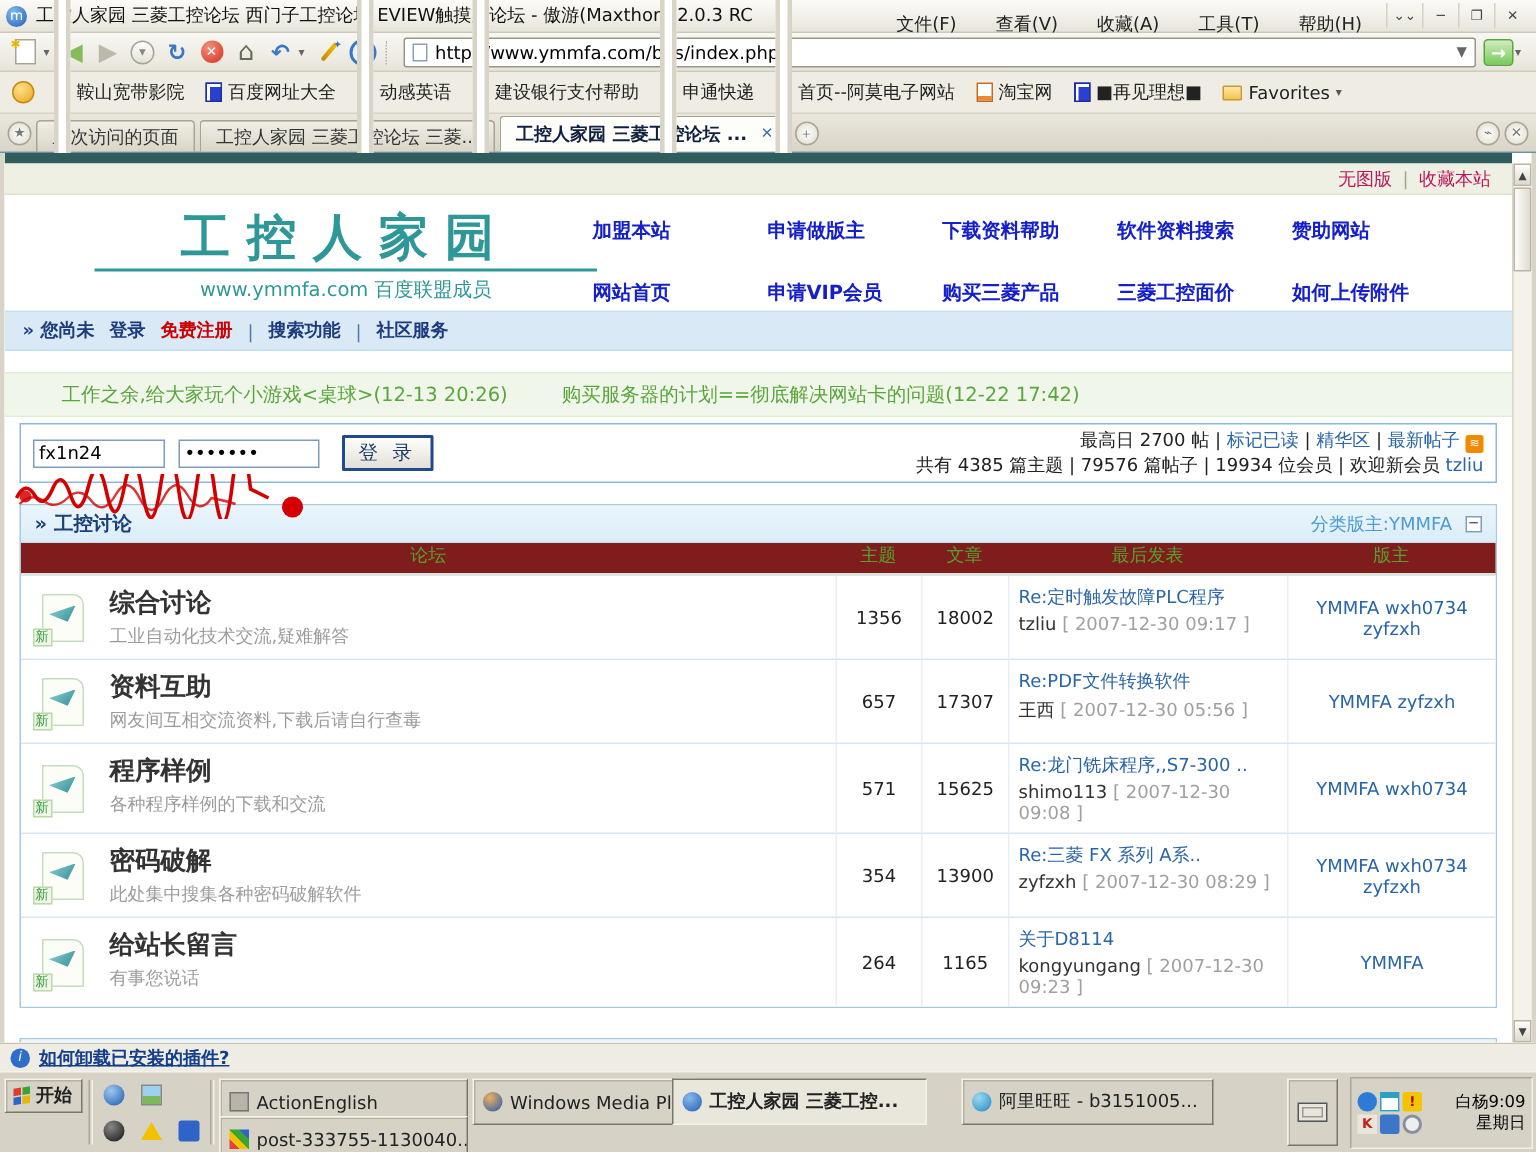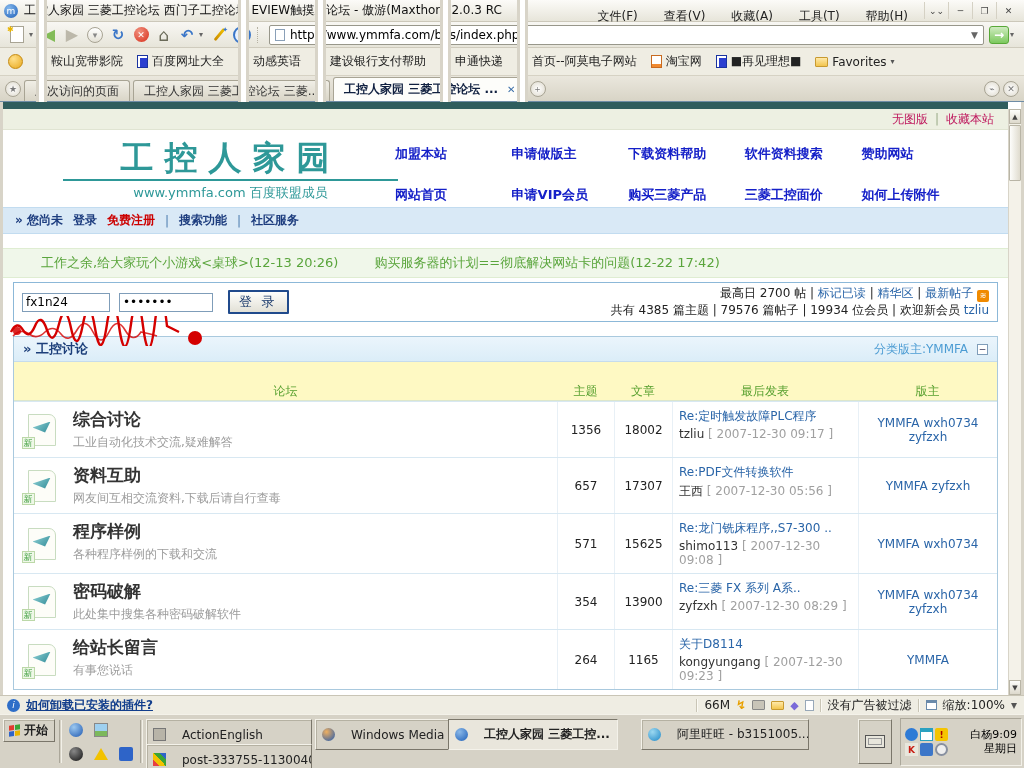--- a/index.html
+++ b/index.html
@@ -113,21 +113,21 @@
   .scribble-svg { position:absolute; left:4px; top:214px; z-index:5; }
 
   .section { margin:14px 10px 0; border:1px solid #A9C9DE; background:#fff; }
   .section.second { margin-top:20px; }
   .sec-head { height:25px; background:linear-gradient(#EBF5FC,#DBEDF8); border-bottom:1px solid #C6DCEC;
     display:flex; align-items:center; padding:0 9px; }
   .sec-title { color:#1C3F7A; font-weight:bold; font-size:13px; }
   .sec-right { margin-left:auto; display:flex; align-items:center; gap:9px; color:#4C9CD3; }
   .collapse-box { width:11px; height:11px; border:1px solid #7F9DB9; background:#fff; color:#335;
     font-size:9px; line-height:8px; text-align:center; }
-  .sec-thead { display:flex; align-items:flex-end; height:39px; background:#fef9c3;
+  .sec-thead { display:flex; align-items:flex-start; height:21px; background:#7f1d1d;
     border-bottom:1px solid #DCE6CC; color:#57A02F; }
   .h-forum { flex:1; text-align:center; }
   .h-topics { width:57px; text-align:center; }
   .h-posts { width:58px; text-align:center; }
   .h-last { width:186px; text-align:center; }
   .h-mods { width:139px; text-align:center; }
   .frow { display:flex; background:#fff; border-top:1px solid #D8E8F2; }
   .frow:first-child { border-top:none; }
   .cell-icon { width:55px; display:flex; align-items:center; justify-content:center; padding:5px 0; }
   .cell-forum { flex:1; padding:6px 4px; }
@@ -187,21 +187,21 @@
   .quick { position:absolute; left:64px; top:3px; width:74px; height:48px; display:grid;
     grid-template-columns:repeat(3,1fr); grid-template-rows:24px 24px; justify-items:center; align-items:center; }
   .qi { width:14px; height:14px; display:flex; align-items:center; justify-content:center; }
   .qi-media-player { border-radius:50%; background:radial-gradient(circle at 35% 30%,#9CC8F0,#1E58B0); }
   .qi-image-viewer { background:linear-gradient(180deg,#9ED0F0 55%,#7CB85C 45%); border:1px solid #888; }
   .qi-internet-explorer { color:#2E6EC8; font-weight:bold; font-size:14px; font-style:italic; }
   .qi-winamp { border-radius:50%; background:radial-gradient(circle at 35% 30%,#888,#111); }
   .qi-warning { width:0; height:0; border-left:7px solid transparent; border-right:7px solid transparent;
     border-bottom:12px solid #F2C200; }
   .qi-messenger { background:#2E64C8; border-radius:2px; }
-  .task-btn { position:absolute; height:31px; display:flex; align-items:center; gap:16px; padding:0 6px;
+  .task-btn { position:absolute; height:31px; display:flex; align-items:center; gap:5px; padding:0 6px;
     white-space:nowrap; overflow:hidden; font-size:12px; }
   .task-btn.active { border-color:#7A766A #F4F2EA #F4F2EA #7A766A; background:#E9E6DC; font-weight:bold; box-shadow:none; }
   .bi { width:13px; height:13px; flex:none; display:flex; align-items:center; justify-content:center; }
   .bi-printer { background:#B8B4A8; border:1px solid #777; }
   .bi-media-player { border-radius:50%; background:radial-gradient(circle at 35% 30%,#F0B060,#1E58B0); }
   .bi-maxthon { border-radius:50%; background:radial-gradient(circle at 35% 30%,#8AB8E8,#1E5FB8); color:#fff; font-size:8px; }
   .bi-aliwangwang { border-radius:50%; background:radial-gradient(circle at 35% 30%,#9CD8F0,#1E88C8); }
   .bi-document-color { background:linear-gradient(45deg,#E84040 25%,#F2C200 25% 50%,#3AA435 50% 75%,#2E64C8 75%); }
   .langbar { position:absolute; left:858px; top:4px; width:34px; height:45px;
     display:flex; align-items:center; justify-content:center; }
@@ -491,35 +491,20 @@
     <div class="page-scrollbar">
       <div class="sb-btn">▲</div>
       <div class="sb-thumb"></div>
       <div class="sb-btn down">▼</div>
     </div>
   </div>
 
   <div class="statusbar">
     <span class="info-icon">i</span>
     <a class="status-link">如何卸载已安装的插件?</a>
-    <span class="status-right" id="statusright">
-        <span class="st-div"></span>
-        <span>66M</span>
-        <span class="si si-lightning"></span>
-        <span class="si si-printer"></span>
-        <span class="si si-folder"></span>
-        <span class="si si-shield"></span>
-        <span class="si si-page"></span>
-        <span class="st-div"></span>
-        <span>没有广告被过滤</span>
-        <span class="st-div"></span>
-        <span class="si si-window"></span>
-        <span>缩放:100%</span>
-        <span class="si si-caret-down"></span>
-      </span>
   </div>
 
   <div class="taskbar">
     <div class="start-btn raised">
       <span class="flag">
           <span></span>
           <span></span>
           <span></span>
           <span></span>
         </span>

